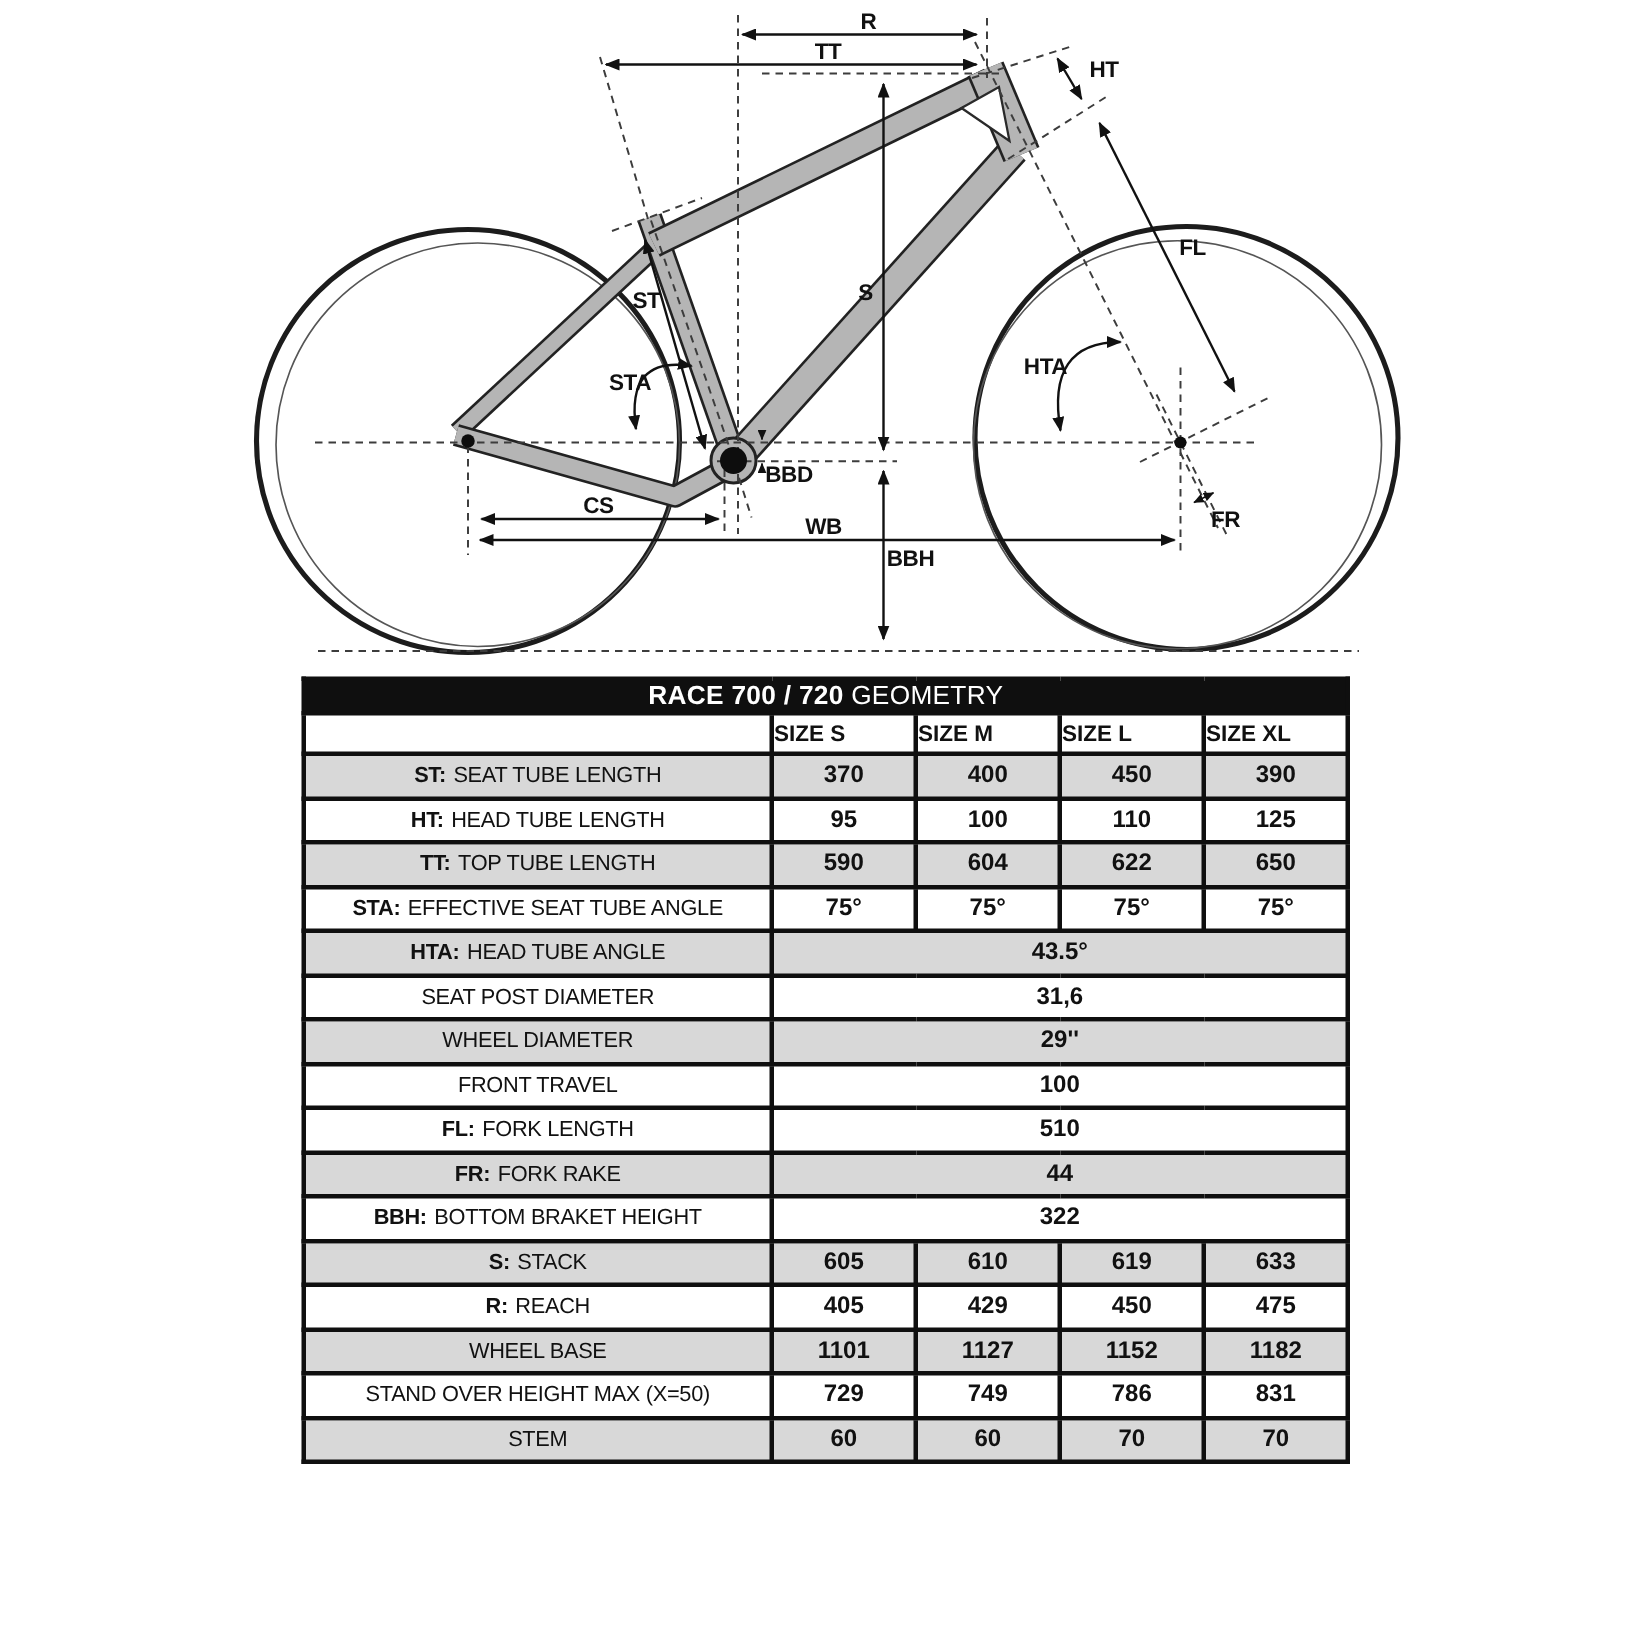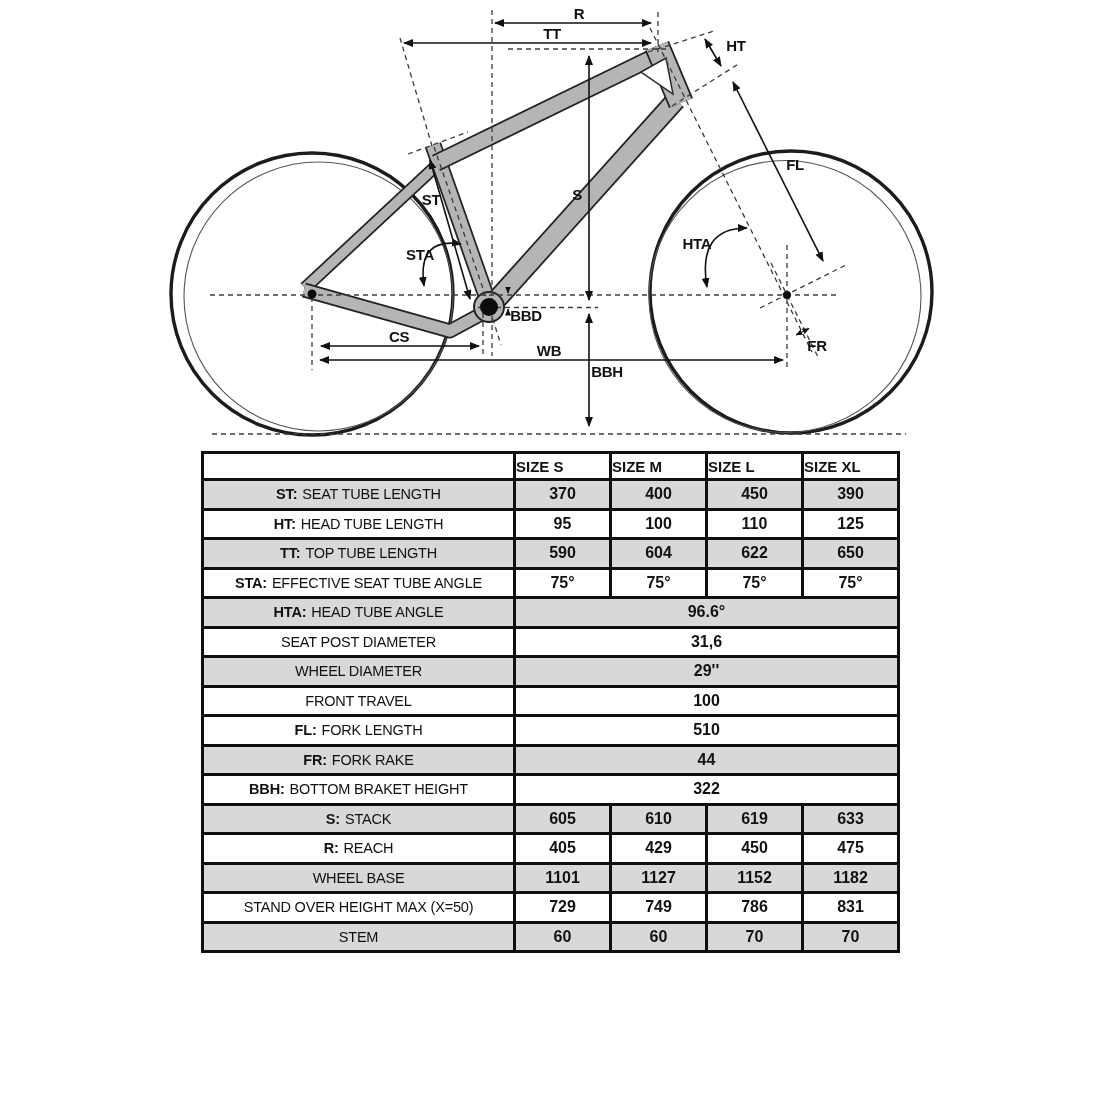--- a/index.html
+++ b/index.html
@@ -148,20 +148,23 @@
 
 <table class="geo">
   <colgroup>
     <col style="width:312px">
         <col style="width:96px">
         <col style="width:96px">
         <col style="width:96px">
         <col style="width:96px">
   </colgroup>
   <thead>
+    <tr class="title-row">
+      <th colspan="5"><span class="tb">RACE 700 / 720</span><span class="tg">GEOMETRY</span></th>
+    </tr>
     <tr class="sizes-row">
       <th></th>
       <th>SIZE S</th>
       <th>SIZE M</th>
       <th>SIZE L</th>
       <th>SIZE XL</th>
     </tr>
   </thead>
   <tbody>
     <tr class="shade">
@@ -187,21 +190,21 @@
     </tr>
     <tr>
       <td class="lbl"><b>STA:</b><span>EFFECTIVE SEAT TUBE ANGLE</span></td>
       <td class="val">75°</td>
       <td class="val">75°</td>
       <td class="val">75°</td>
       <td class="val">75°</td>
     </tr>
     <tr class="shade">
       <td class="lbl"><b>HTA:</b><span>HEAD TUBE ANGLE</span></td>
-      <td class="val" colspan="4">96.6°</td>
+      <td class="val" colspan="4">43.5°</td>
     </tr>
     <tr>
       <td class="lbl"><b class="fb">SEAT POST DIAMETER</b></td>
       <td class="val" colspan="4">31,6</td>
     </tr>
     <tr class="shade">
       <td class="lbl"><b class="fb">WHEEL DIAMETER</b></td>
       <td class="val" colspan="4">29''</td>
     </tr>
     <tr>

